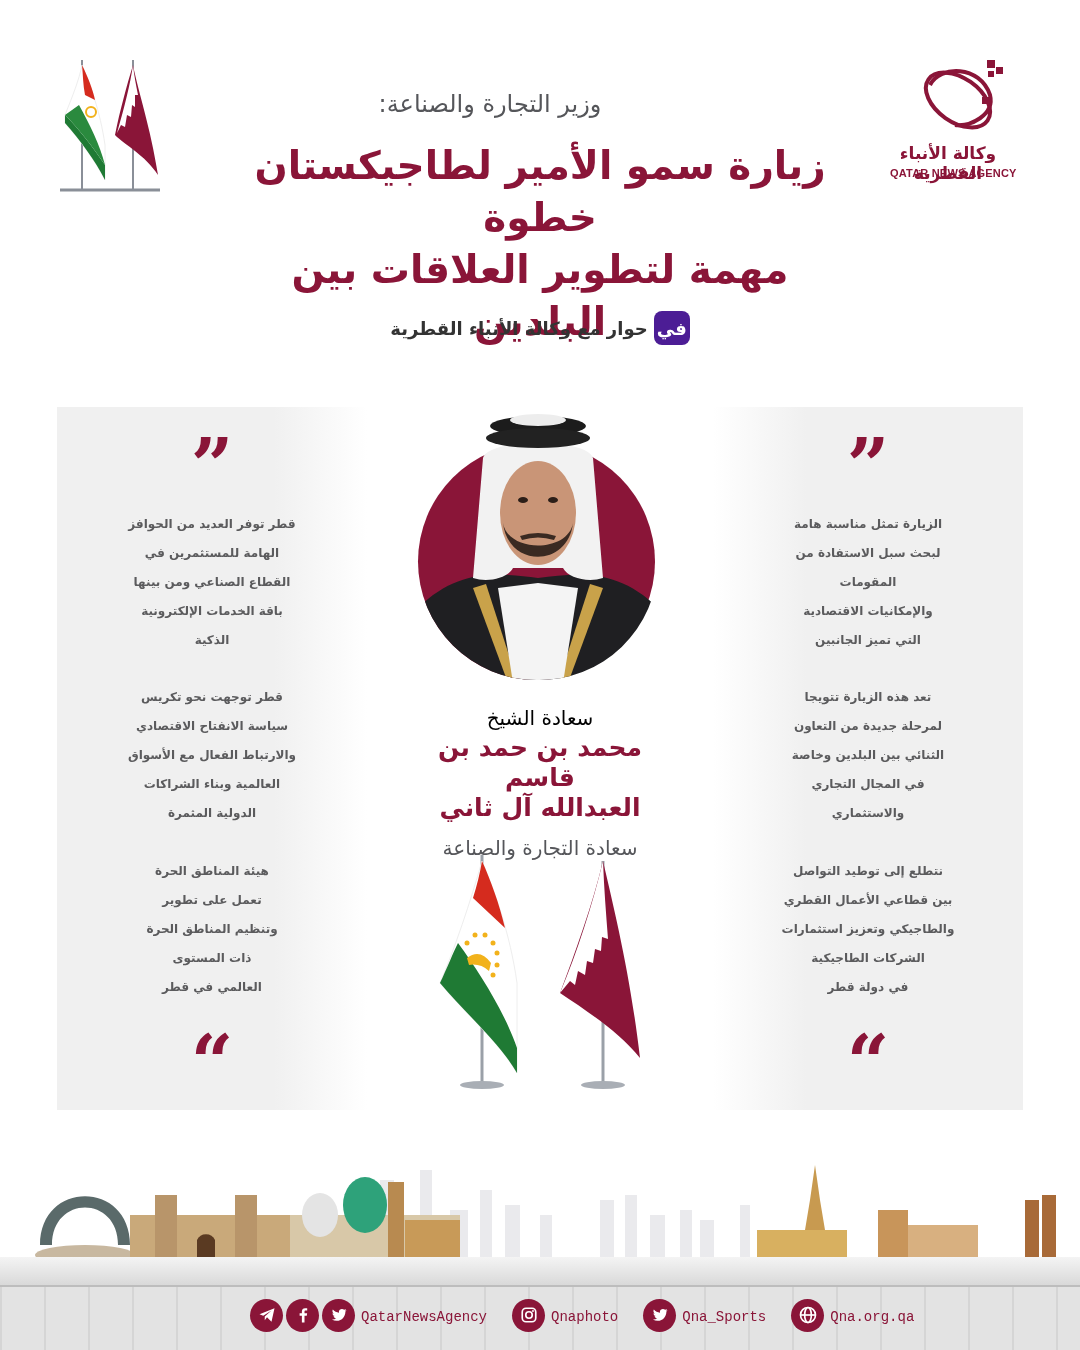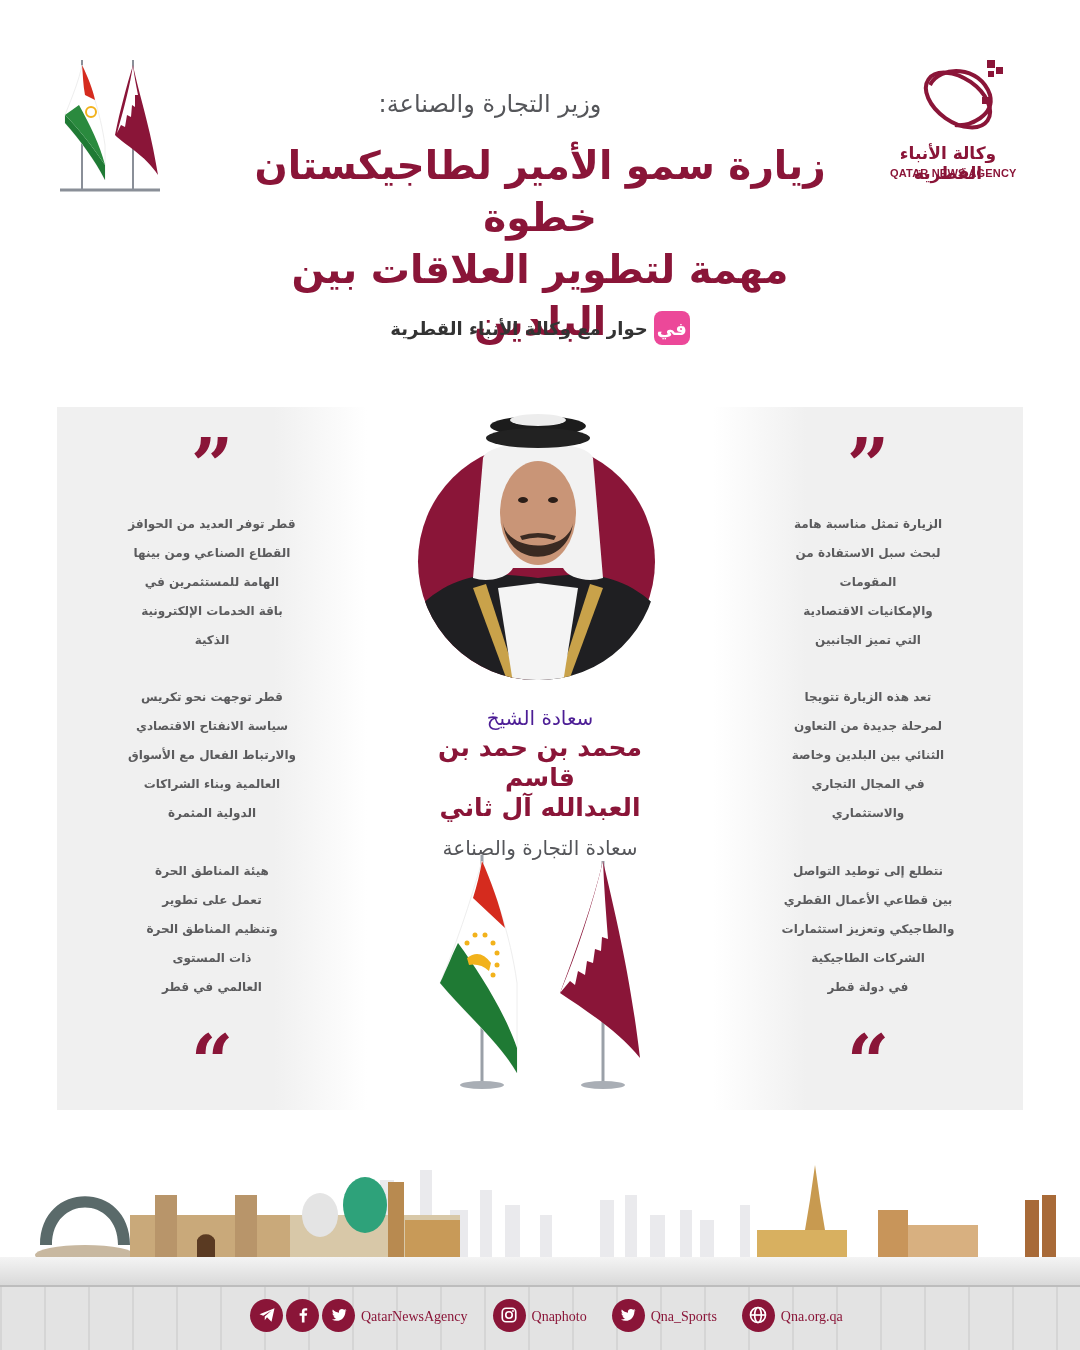--- a/index.html
+++ b/index.html
@@ -11,48 +11,48 @@
   .logo svg { position: absolute; left: 30px; top: 0; }
   .logo-ar { position: absolute; right: 12px; top: 88px; width: 160px; text-align: center; color: #8a1538; font-size: 17px; font-weight: bold; direction: rtl; }
   .logo-en { position: absolute; left: 10px; top: 112px; color: #8a1538; font-size: 11px; font-weight: bold; font-family: "Liberation Sans", sans-serif; letter-spacing: 0.2px; text-align: center; }
 
   .top-flags { position: absolute; left: 55px; top: 55px; width: 110px; height: 140px; direction: ltr; }
 
   .subtitle { position: absolute; top: 90px; left: 300px; width: 380px; text-align: center; font-size: 24px; color: #55565a; }
   .headline { position: absolute; top: 140px; left: 230px; width: 620px; text-align: center; font-size: 39px; font-weight: bold; color: #8a1538; line-height: 52px; }
 
   .interview-tag { position: absolute; top: 310px; left: 385px; width: 310px; height: 36px; display: flex; align-items: center; justify-content: center; gap: 6px; direction: rtl; }
-  .fi-badge { width: 36px; height: 34px; background: #ec4899; border-radius: 8px; color: #fff; font-weight: bold; font-size: 18px; display: flex; align-items: center; justify-content: center; }
+  .fi-badge { width: 36px; height: 34px; background: #4c1d95; border-radius: 8px; color: #fff; font-weight: bold; font-size: 18px; display: flex; align-items: center; justify-content: center; }
   .interview-text { font-size: 18px; font-weight: bold; color: #333; }
 
   
   .panel { position: absolute; top: 407px; height: 703px; width: 310px; }
   .panel-left { left: 57px; background: linear-gradient(to right, #f0f0f0 70%, #ffffff 100%); }
   .panel-right { left: 713px; width: 310px; background: linear-gradient(to left, #f0f0f0 70%, #ffffff 100%); }
   .q-open { position: absolute; top: 22px; left: 0; width: 100%; text-align: center; font-family: "DejaVu Serif", serif; font-size: 74px; font-weight: bold; color: #8a1538; line-height: 74px; height: 60px; direction: ltr; }
   .q-close { position: absolute; top: 618px; left: 0; width: 100%; text-align: center; font-family: "DejaVu Serif", serif; font-size: 74px; font-weight: bold; color: #8a1538; line-height: 74px; direction: ltr; }
   .quote-block { position: absolute; left: 0; width: 100%; text-align: center; font-size: 12px; line-height: 29px; color: #5b5b5d; font-weight: bold; }
   .quote-block span { display: block; white-space: nowrap; }
 
   
   .portrait { position: absolute; left: 418px; top: 408px; width: 240px; height: 270px; }
   .portrait-circle { position: absolute; left: 0; top: 35px; width: 237px; height: 237px; border-radius: 50%; background: #8a1538; overflow: hidden; }
   .name-block { position: absolute; top: 703px; left: 400px; width: 280px; text-align: center; }
-  .honorific { font-size: 20px; color: #4c1d95; line-height: 30px; }
+  .honorific { font-size: 20px; color: #000000; line-height: 30px; }
   .name-line { font-size: 25px; font-weight: bold; color: #8a1538; line-height: 30px; }
   .role { font-size: 20px; color: #55565a; line-height: 30px; margin-top: 10px; }
   .center-flags { position: absolute; left: 425px; top: 853px; width: 235px; height: 240px; direction: ltr; }
 
   
   .skyline { position: absolute; left: 0; top: 1160px; width: 1080px; height: 110px; direction: ltr; }
   .pavement { position: absolute; left: 0; top: 1257px; width: 1080px; height: 93px; background: repeating-linear-gradient(90deg, #d5d5d5 0 2px, #e3e3e3 2px 44px), #e0e0e0; }
   .pavement::before { content: ""; position: absolute; left: 0; top: 0; width: 100%; height: 28px; background: linear-gradient(#f4f4f4, #d9d9d9); border-bottom: 2px solid #bdbdbd; }
   .social { position: absolute; left: 250px; top: 1295px; height: 40px; display: flex; align-items: center; direction: ltr; gap: 3px; }
   .social-icon { width: 33px; height: 33px; border-radius: 50%; background: #8a1538; display: flex; align-items: center; justify-content: center; }
-  .social-label { font-family: Liberation Serif, serif; font-size: 14px; color: #8a1538; margin: 4px 22px 0 3px; }
+  .social-label { font-family: Liberation Mono, monospace; font-size: 14px; color: #8a1538; margin: 4px 22px 0 3px; }
 </style>
 </head>
 <body>
 
 <div class="logo">
   <svg width="110" height="85" viewBox="0 0 110 85">
     <ellipse cx="48" cy="45" rx="36" ry="22" fill="none" stroke="#8a1538" stroke-width="4" transform="rotate(35 48 45)"></ellipse>
     <path d="M20 30 C 30 10, 70 10, 80 40 C 85 60, 60 72, 45 70" fill="none" stroke="#8a1538" stroke-width="4"></path>
     <rect x="77" y="5" width="8" height="8" fill="#8a1538"></rect>
     <rect x="86" y="12" width="7" height="7" fill="#8a1538"></rect>
@@ -116,22 +116,22 @@
     <span>الشركات الطاجيكية</span>
     <span>في دولة قطر</span>
   </div>
   <div class="q-close">“</div>
 </div>
 
 <div class="panel panel-left">
   <div class="q-open">”</div>
   <div class="quote-block" style="top:103px">
     <span>قطر توفر العديد من الحوافز</span>
+    <span>الهامة للمستثمرين في</span>
     <span>القطاع الصناعي ومن بينها</span>
-    <span>الهامة للمستثمرين في</span>
     <span>باقة الخدمات الإلكترونية</span>
     <span>الذكية</span>
   </div>
   <div class="quote-block" style="top:276px">
     <span>قطر توجهت نحو تكريس</span>
     <span>سياسة الانفتاح الاقتصادي</span>
     <span>والارتباط الفعال مع الأسواق</span>
     <span>العالمية وبناء الشراكات</span>
     <span>الدولية المثمرة</span>
   </div>

